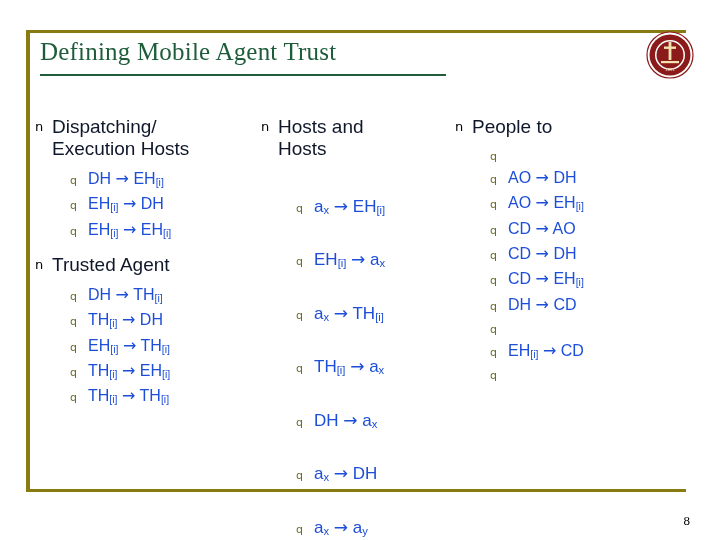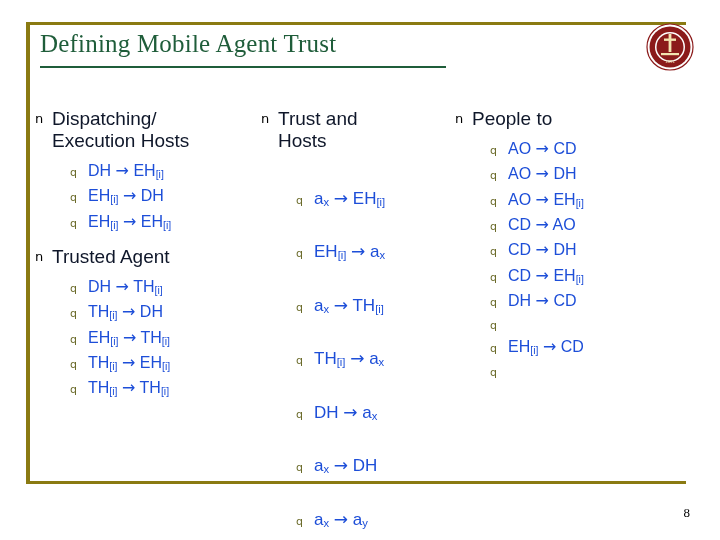--- a/index.html
+++ b/index.html
@@ -11,21 +11,21 @@
     height: 540px;
     background: #ffffff;
     font-family: "Liberation Sans", sans-serif;
     overflow: hidden;
     position: relative;
   }
 
   
   .slide {
     position: absolute;
-    left: 0; top: 0;
+    left: 0; top: 8px;
     width: 720px;
     height: 533px;
   }
   .left-bar {
     position: absolute;
     left: 26px;
     top: 22px;
     width: 4px;
     height: 460px;
     background: #8a7a12;
@@ -263,21 +263,21 @@
         <span>TH</span><sub>[i]</sub>
       </span>
     </div>
   </div>
 
   <div class="col col2">
 
     <div class="lvl1">
       <span class="bullet">n</span>
       <span class="text">
-        <span>Trust and</span><br>
+        <span>Hosts and</span><br>
         <span>Hosts</span>
       </span>
     </div>
 
     <div class="sp-top-2"></div>
 
     <div class="lvl2 big">
       <span class="bullet">q</span>
       <span class="text">
         <span>a</span><sub>x</sub>
@@ -341,25 +341,20 @@
       <span class="bullet">n</span>
       <span class="text">
         <span>People to</span><br>
       </span>
     </div>
 
     <div class="sp-top-2"></div>
 
     <div class="lvl2">
       <span class="bullet">q</span>
-      <span class="text">
-        <span>AO</span><sub></sub>
-        <span class="arrow">→</span>
-        <span>CD</span><sub></sub>
-      </span>
     </div>
     <div class="lvl2">
       <span class="bullet">q</span>
       <span class="text">
         <span>AO</span><sub></sub>
         <span class="arrow">→</span>
         <span>DH</span><sub></sub>
       </span>
     </div>
     <div class="lvl2">

